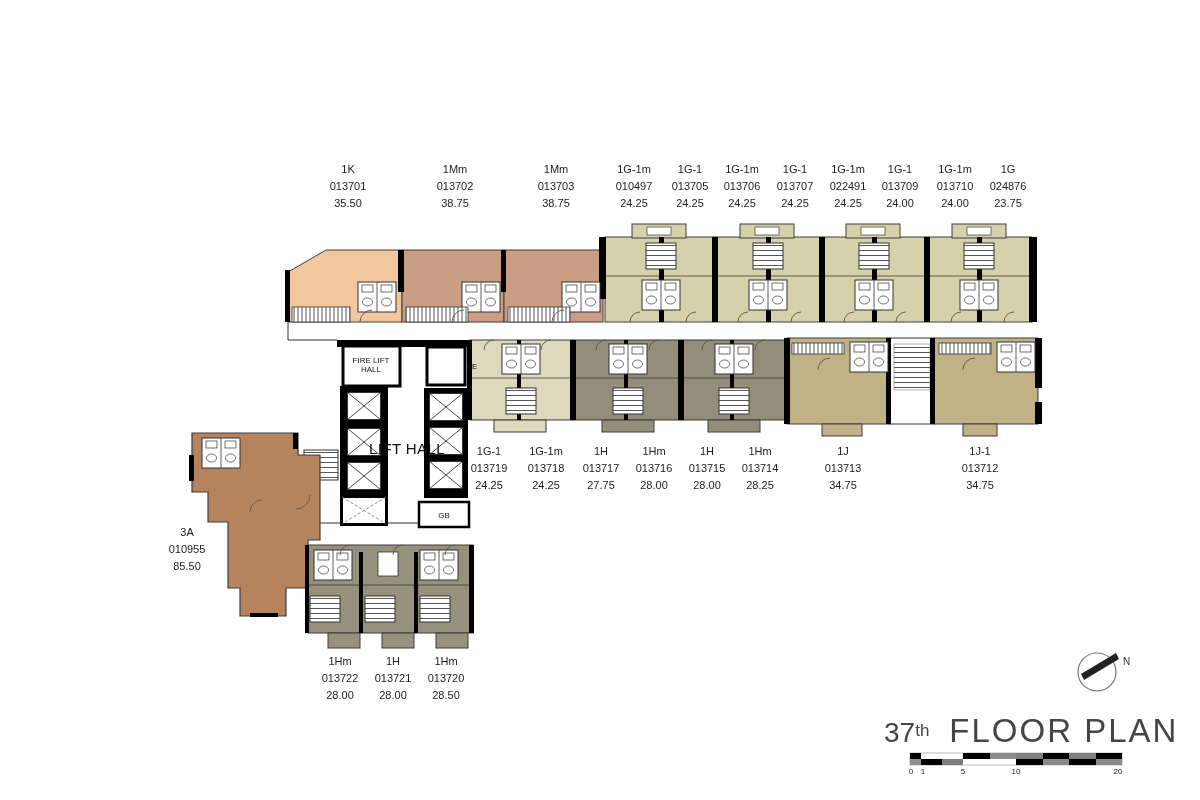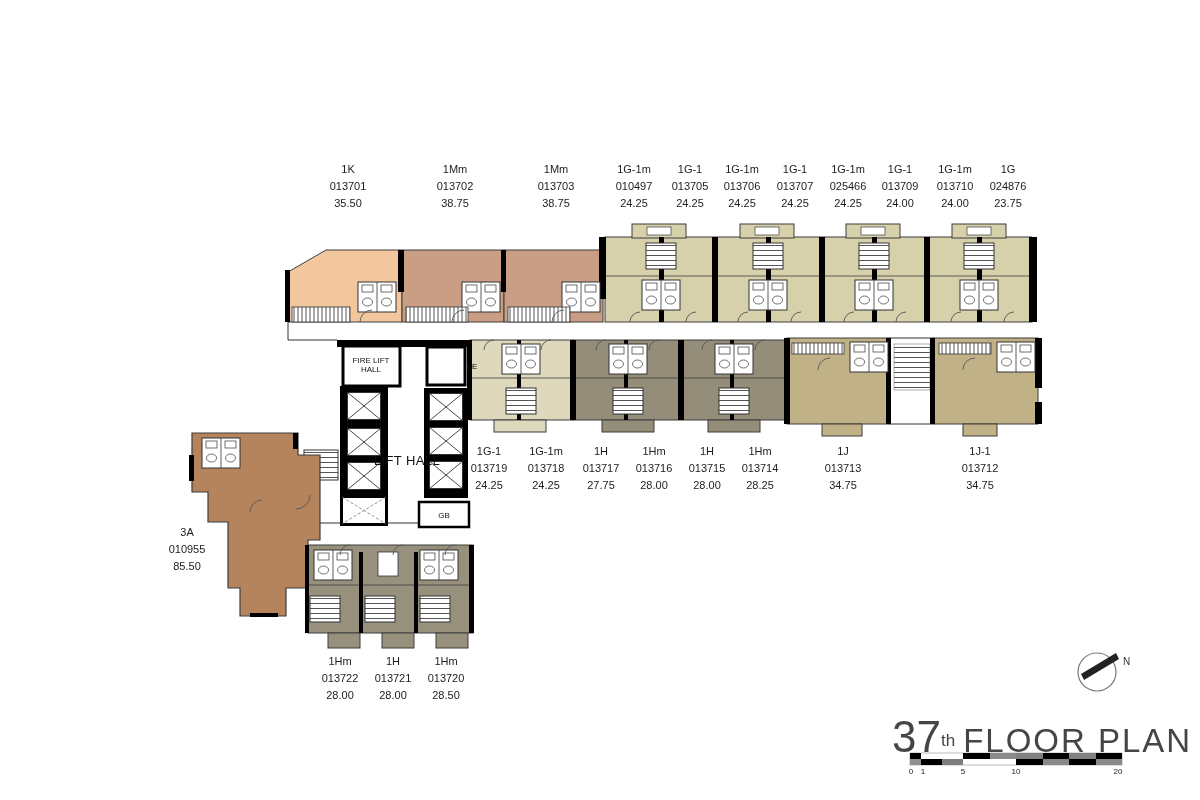--- a/index.html
+++ b/index.html
@@ -4,26 +4,26 @@
 <style>
   html,body{margin:0;padding:0;background:#ffffff;}
   body{width:1200px;height:800px;font-family:"Liberation Sans",sans-serif;position:relative;overflow:hidden;}
   .stage{position:absolute;left:0;top:0;width:1084px;height:800px;}
   svg.plan{position:absolute;left:0;top:0;}
   .ulabel{position:absolute;transform:translateX(-50%);text-align:center;font-size:11px;line-height:17px;
           color:#1c1c1c;white-space:nowrap;}
   .ulabel span{display:block;}
   .corelabel{position:absolute;transform:translate(-50%,-50%);font-size:8px;line-height:9px;
              color:#101010;text-align:center;white-space:nowrap;}
-  .corelabel.lifthall{font-size:13px;letter-spacing:.4px;margin-top:12px;}
+  .corelabel.lifthall{font-size:15px;letter-spacing:.4px;}
   .nlabel{position:absolute;font-size:10px;color:#333;}
   .title{position:absolute;left:884px;top:712px;color:#454545;white-space:nowrap;}
-  .title .t-num{font-size:44px;margin-left:8px;}
+  .title .t-num{font-size:28px;}
   .title sup{font-size:17px;margin-top:25px;}
-  .title .t-rest{font-size:33px;margin-left:8px;letter-spacing:2px;}
+  .title .t-rest{font-size:33px;margin-left:20px;letter-spacing:2px;}
   .stick{position:absolute;transform:translateX(-50%);font-size:8px;color:#222;}
 </style>
 </head>
 <body>
 
 <div class="stage">
 
 <svg class="plan" width="1200" height="800" viewBox="0 0 1200 800" xmlns="http://www.w3.org/2000/svg">
   <defs>
     <pattern id="hatchV" width="4" height="10" patternUnits="userSpaceOnUse">
@@ -267,21 +267,21 @@
   <span>013706</span>
   <span>24.25</span>
 </div>
 <div class="ulabel" style="left:795px;top:161px">
   <span>1G-1</span>
   <span>013707</span>
   <span>24.25</span>
 </div>
 <div class="ulabel" style="left:848px;top:161px">
   <span>1G-1m</span>
-  <span>025466</span>
+  <span>022491</span>
   <span>24.25</span>
 </div>
 <div class="ulabel" style="left:900px;top:161px">
   <span>1G-1</span>
   <span>013709</span>
   <span>24.00</span>
 </div>
 <div class="ulabel" style="left:955px;top:161px">
   <span>1G-1m</span>
   <span>013710</span>

